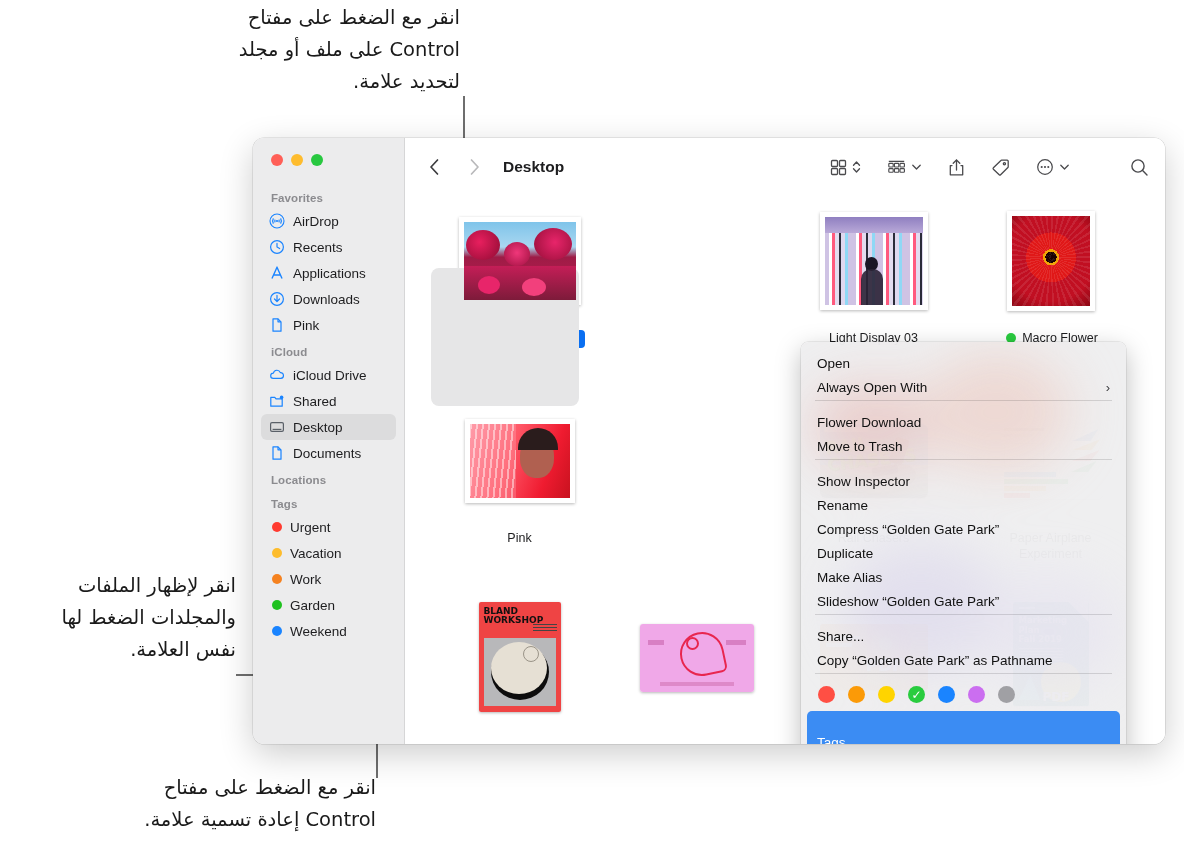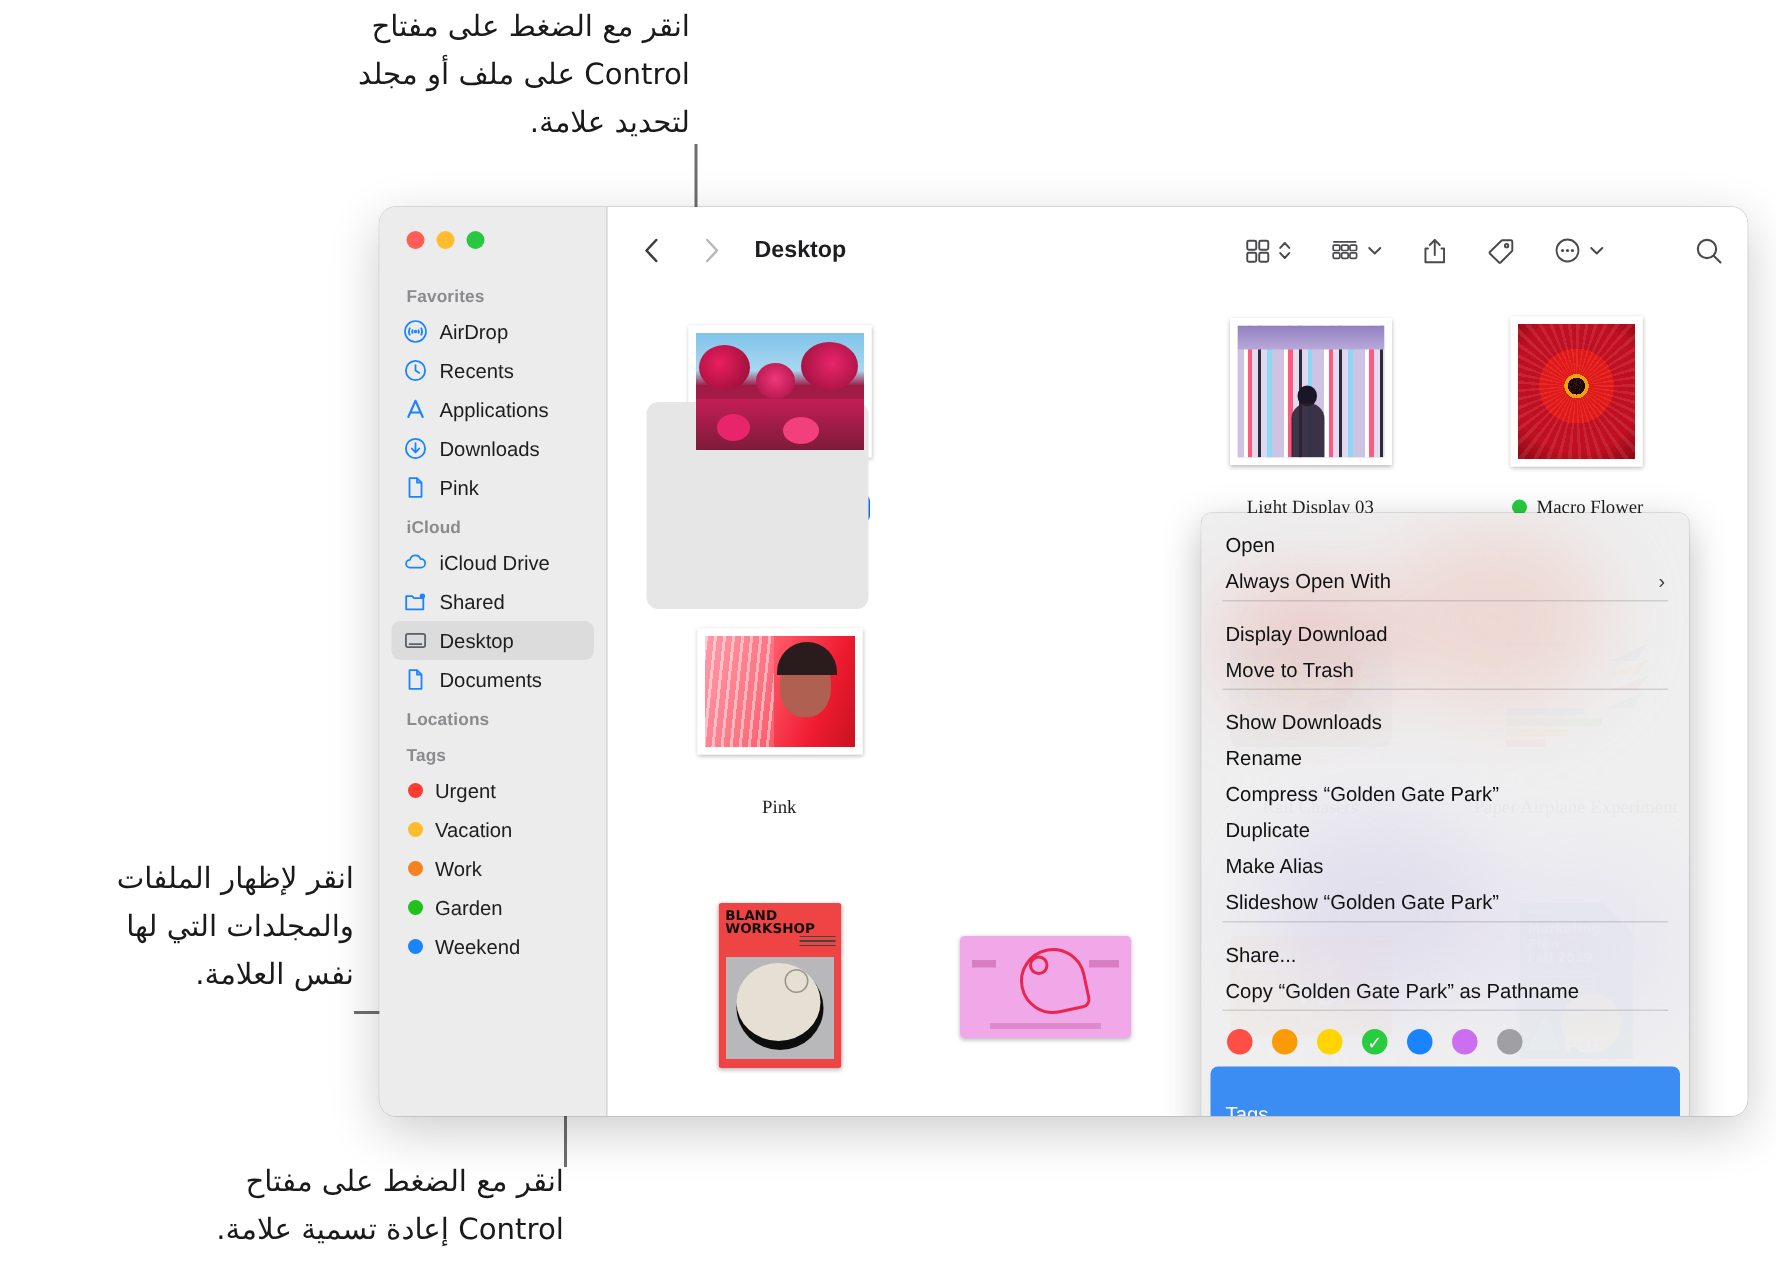--- a/index.html
+++ b/index.html
@@ -98,21 +98,21 @@
   }
   .thumb{
     box-shadow:0 1px 3px rgba(0,0,0,.28);
     background:#fff;
     overflow:hidden;
   }
   .thumb.framed{border:5px solid #fff;}
   .lbl{
     margin-top:10px;font-size:12.5px;color:#1d1d1f;text-align:center;
     line-height:16px;display:flex;align-items:flex-start;gap:6px;
-    justify-content:center;max-width:148px;font-family:Liberation Serif, serif;
+    justify-content:center;max-width:148px;
   }
   .lbl .tagdot{margin-top:3px;}
   .lbl.sel{background:#0a6ff1;color:#fff;border-radius:4px;padding:1px 6px;}
   .selbg{
     position:absolute;border-radius:8px;background:#e6e6e7;
   }
 
   
   .ctxmenu{
     position:absolute;left:548px;top:204px;width:325px;
@@ -150,21 +150,21 @@
 <body>
 
 <div class="stage">
 
   <div class="callout" id="callout-top">انقر مع الضغط على مفتاح
 Control على ملف أو مجلد
 لتحديد علامة.</div>
   <div class="leader" id="leader-top"></div>
 
   <div class="callout" id="callout-left">انقر لإظهار الملفات
-والمجلدات التي لها
+والمجلدات الضغط لها
 نفس العلامة.</div>
   <div class="leader" id="leader-left"></div>
 
   <div class="callout" id="callout-bottom">انقر مع الضغط على مفتاح
 Control إعادة تسمية علامة.</div>
   <div class="leader" id="leader-bottom-v"></div>
   <div class="leader" id="leader-bottom-h"></div>
 
   <div class="window">
 
@@ -589,29 +589,29 @@
         <div class="mi">
           <span>Open</span>
         </div>
         <div class="mi">
           <span>Always Open With</span>
           <span class="chev">›</span>
         </div>
         <div class="sep"></div>
 
         <div class="mi">
-          <span>Display Download</span>
+          <span>Flower Download</span>
         </div>
         <div class="mi">
           <span>Move to Trash</span>
         </div>
         <div class="sep"></div>
 
         <div class="mi">
-          <span>Show Downloads</span>
+          <span>Show Inspector</span>
         </div>
         <div class="mi">
           <span>Rename</span>
         </div>
         <div class="mi">
           <span>Compress “Golden Gate Park”</span>
         </div>
         <div class="mi">
           <span>Duplicate</span>
         </div>

